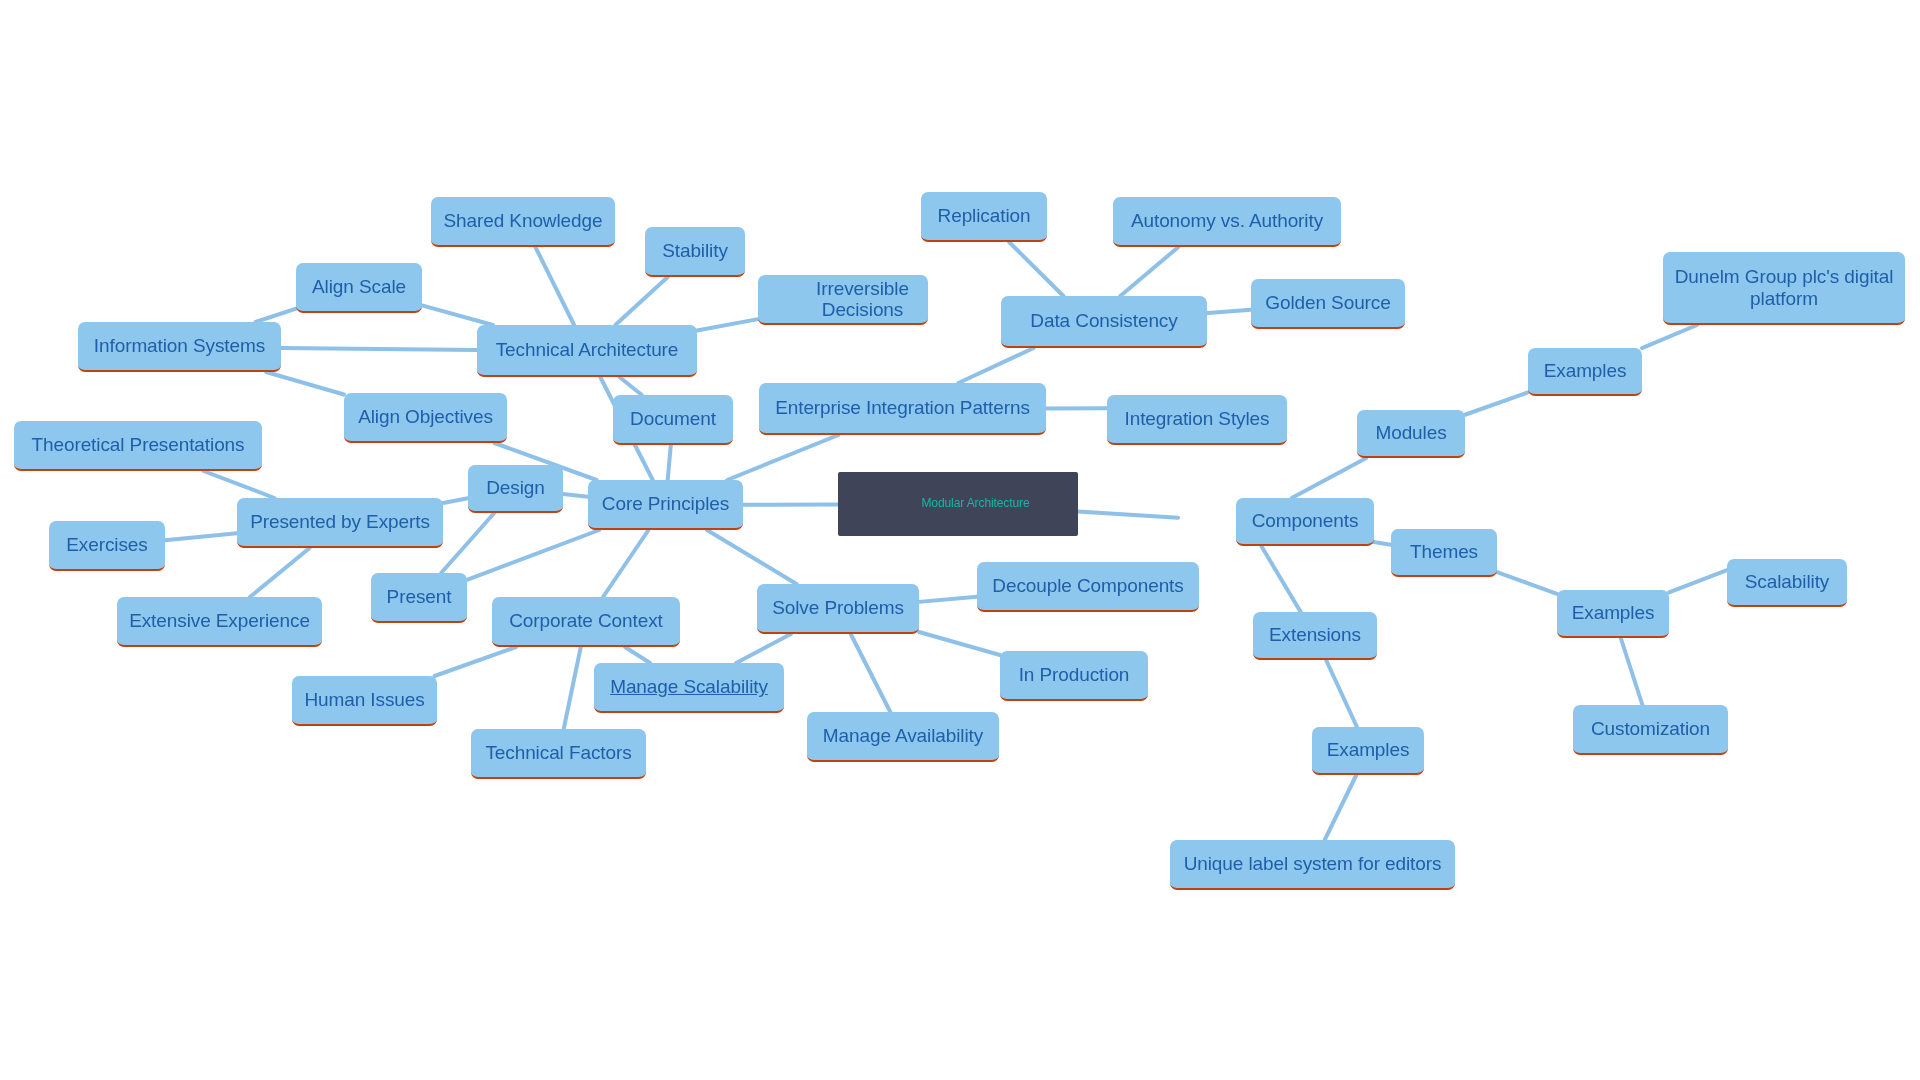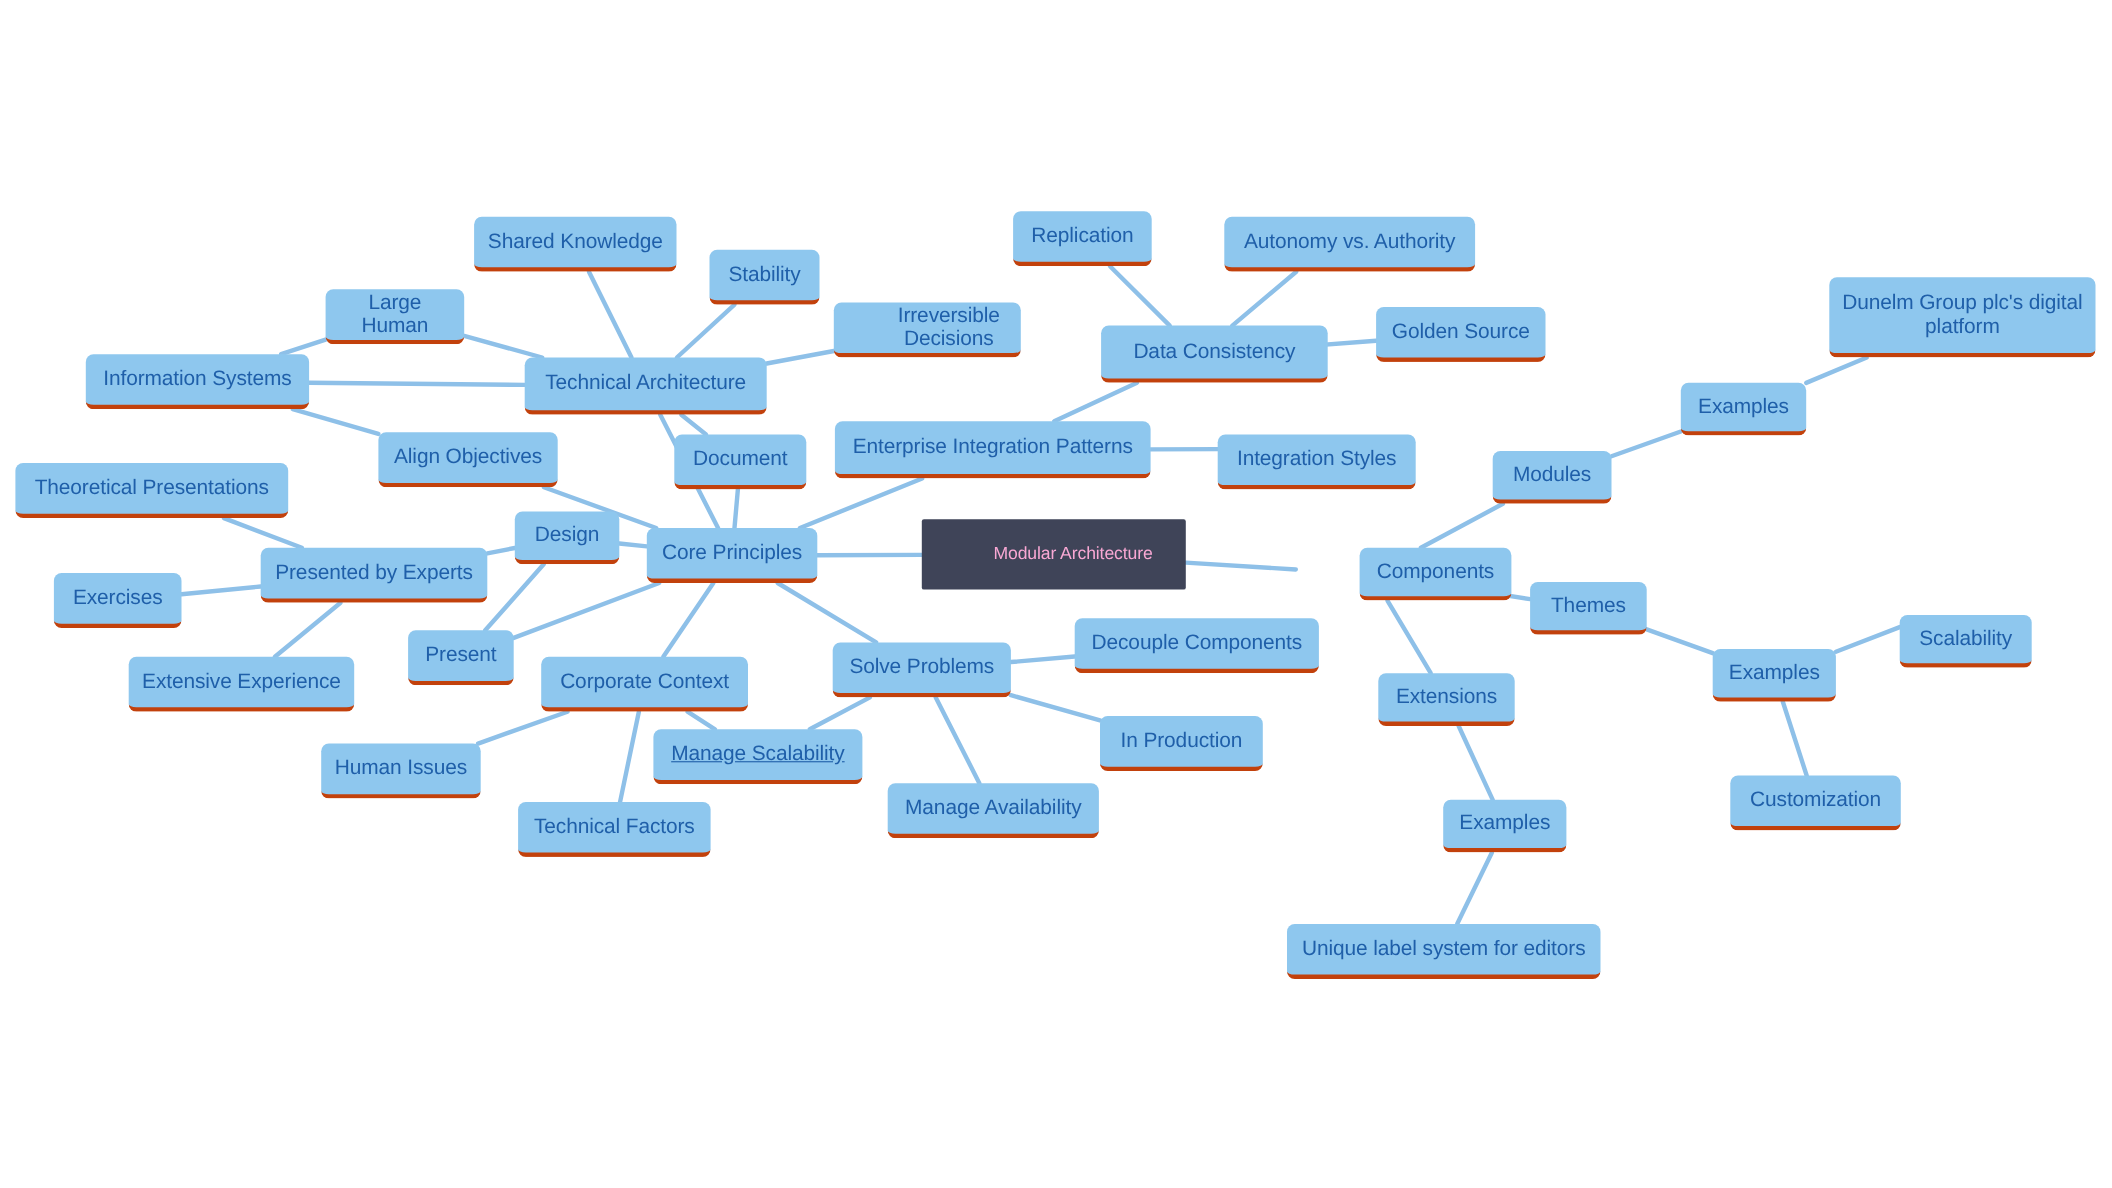--- a/index.html
+++ b/index.html
@@ -26,37 +26,37 @@
     width: 1920px;
     height: 1080px;
     pointer-events: none;
   }
   .node {
     position: absolute;
     box-sizing: border-box;
     background: #8ec7ee;
     color: #1f5fa9;
     border-radius: 7px;
-    border-bottom: 4px solid #c2410c;
+    border-bottom: 2px solid #c2410c;
     display: flex;
     align-items: center;
     justify-content: center;
     text-align: center;
     font-size: 19px;
     line-height: 1.12;
     padding: 2px 9px;
     letter-spacing: -0.1px;
     z-index: 2;
   }
   .node.root {
     background: #3f4458;
-    color: #f9a8d4;
+    color: #14b8a6;
     border-bottom: none;
     border-radius: 2px;
-    font-size: 16px;
+    font-size: 12px;
     padding-left: 44px;
   }
 </style>
 </head>
 <body>
 
 <div id="mindmap">
   <svg id="edge-layer" width="1920" height="1080" viewBox="0 0 1920 1080">
       <line x1="838" y1="504.4102564102564" x2="743" y2="504.7350427350427" stroke="#8ec0e8" stroke-width="4" stroke-linecap="round"></line>
       <line x1="1078" y1="511.47404844290656" x2="1178" y2="517.7024221453287" stroke="#8ec0e8" stroke-width="4" stroke-linecap="round"></line>
@@ -104,21 +104,21 @@
       <line x1="1326.0608695652174" y1="660" x2="1356.9391304347826" y2="727" stroke="#8ec0e8" stroke-width="4" stroke-linecap="round"></line>
       <line x1="1356.3157894736842" y1="775" x2="1324.671052631579" y2="840" stroke="#8ec0e8" stroke-width="4" stroke-linecap="round"></line>
     </svg>
   <div id="node-layer">
       <div class="node root" style="left: 838px; top: 472px; width: 240px; height: 64px;">Modular Architecture</div>
       <div class="node" style="left: 588px; top: 480px; width: 155px; height: 50px;">Core Principles</div>
       <div class="node" style="left: 1236px; top: 498px; width: 138px; height: 48px;">Components</div>
       <div class="node" style="left: 477px; top: 325px; width: 220px; height: 52px;">Technical Architecture</div>
       <div class="node" style="left: 431px; top: 197px; width: 184px; height: 50px;">Shared Knowledge</div>
       <div class="node" style="left: 645px; top: 227px; width: 100px; height: 50px;">Stability</div>
-      <div class="node" style="left: 296px; top: 263px; width: 126px; height: 50px;">Large Human</div>
+      <div class="node" style="left: 296px; top: 263px; width: 126px; height: 50px;">Align Scale</div>
       <div class="node" style="left: 758px; top: 275px; width: 170px; height: 50px; padding-left: 48px;">Irreversible Decisions</div>
       <div class="node" style="left: 78px; top: 322px; width: 203px; height: 50px;">Information Systems</div>
       <div class="node" style="left: 344px; top: 393px; width: 163px; height: 50px;">Align Objectives</div>
       <div class="node" style="left: 613px; top: 395px; width: 120px; height: 50px;">Document</div>
       <div class="node" style="left: 1001px; top: 296px; width: 206px; height: 52px;">Data Consistency</div>
       <div class="node" style="left: 921px; top: 192px; width: 126px; height: 50px;">Replication</div>
       <div class="node" style="left: 1113px; top: 197px; width: 228px; height: 50px;">Autonomy vs. Authority</div>
       <div class="node" style="left: 1251px; top: 279px; width: 154px; height: 50px;">Golden Source</div>
       <div class="node" style="left: 759px; top: 383px; width: 287px; height: 52px;">Enterprise Integration Patterns</div>
       <div class="node" style="left: 1107px; top: 383px; width: 180px; height: 50px; margin-top: 12px;">Integration Styles</div>

